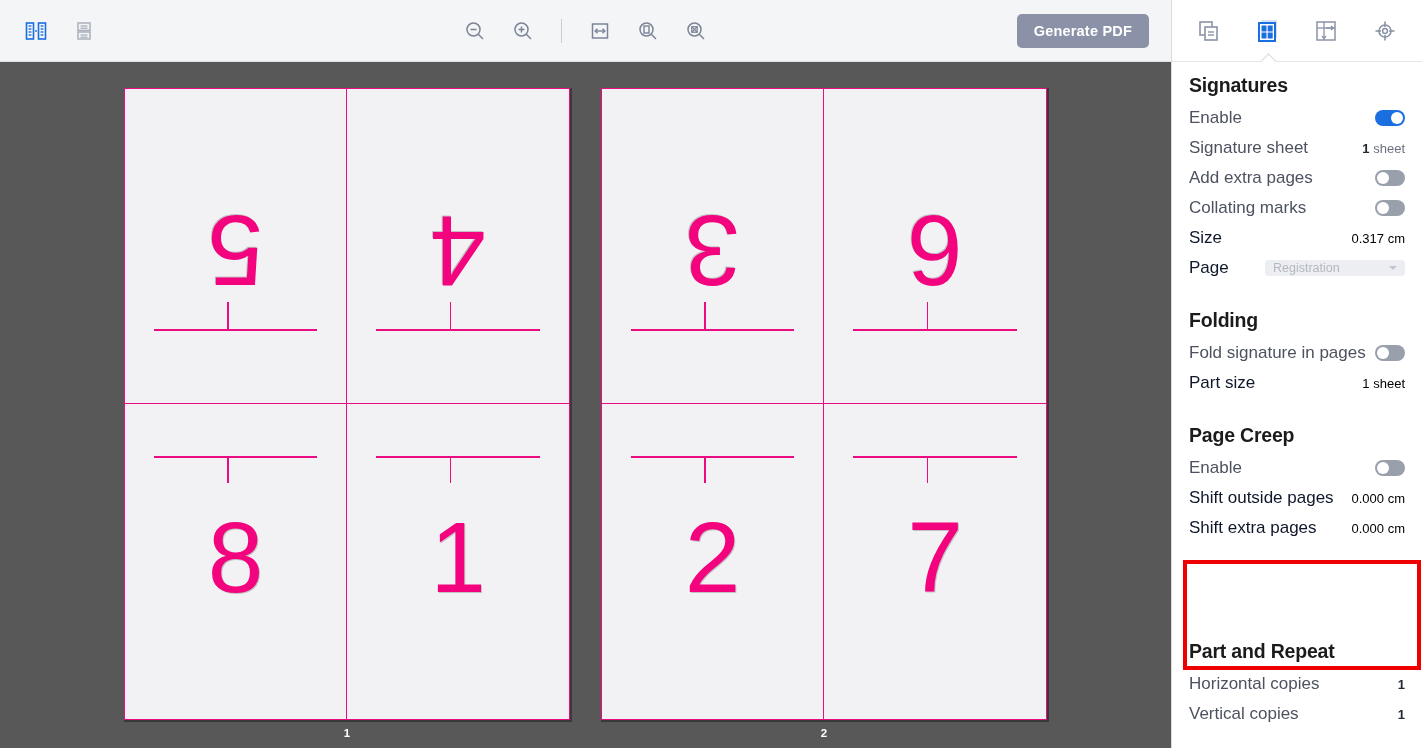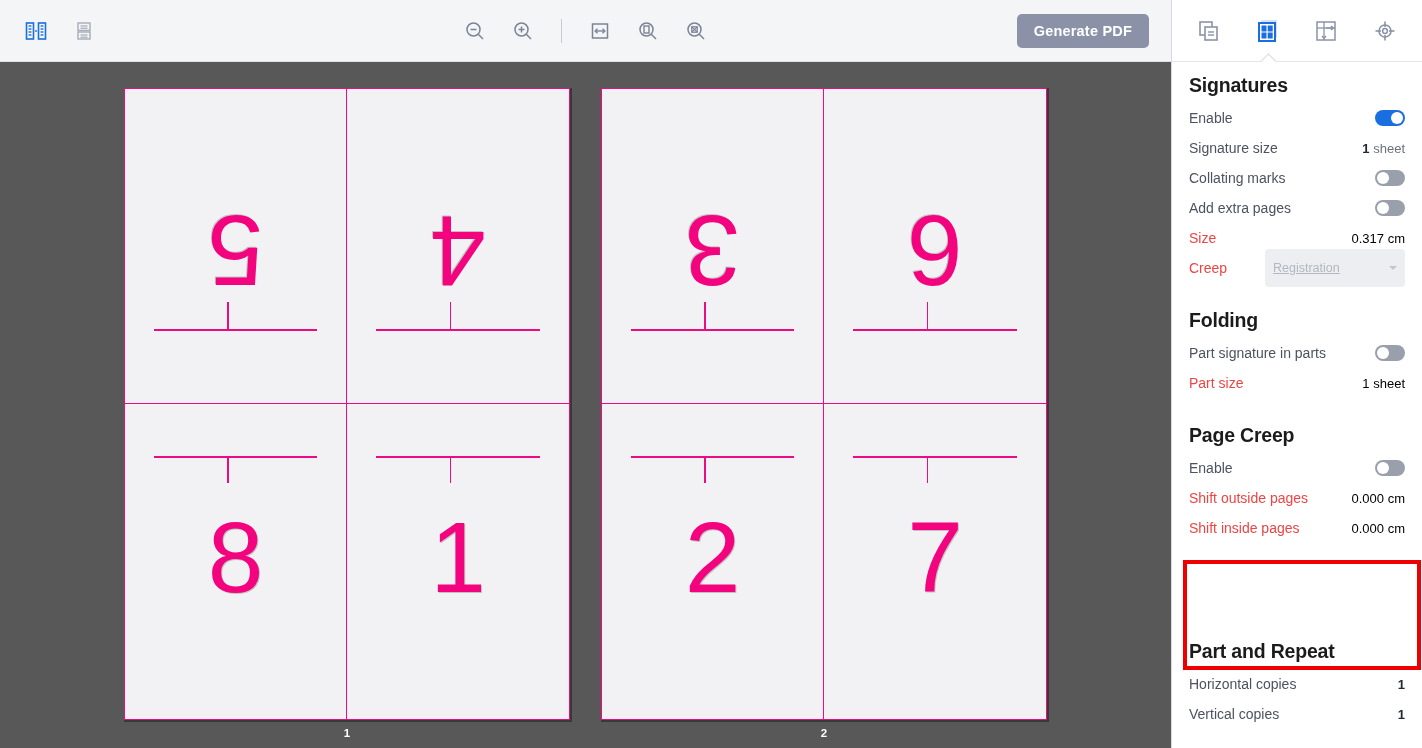--- a/index.html
+++ b/index.html
@@ -136,37 +136,36 @@
   .panel-body { flex: 1; overflow: hidden; position: relative; padding: 0 17px; }
 
   h2.sect {
     font-size: 19.5px; font-weight: bold; color: #1b1b1b;
     margin: 12px 0 6px 0; letter-spacing: -.2px;
   }
   .row {
     display: flex; align-items: center; justify-content: space-between;
     height: 30px;
   }
-  .row .lbl { font-size: 14px; color: #4d5260; }
-  .row.disabled .lbl { color: #ef4444; }
+  .row .lbl { font-size: 17px; color: #4d5260; }
+  .row.disabled .lbl { color: #0f172a; }
   .row .val { font-size: 13px; color: #6b7180; }
   .row .val b { color: #222831; font-weight: bold; }
   .row.disabled .val { color: #000000; }
 
   .toggle { width: 30px; height: 16px; border-radius: 9px; background: #9aa0ab; position: relative; cursor: pointer; }
   .toggle:after { content: ""; position: absolute; top: 2px; left: 2px; width: 12px; height: 12px; border-radius: 50%; background: #fff; }
   .toggle.on { background: #1a6fe0; }
   .toggle.on:after { left: 16px; }
 
   .select {
-    width: 140px; height: 38px; border-radius: 4px;
+    width: 140px; height: 16px; border-radius: 4px;
     background: #eceef1; color: #b3b7c0; font-size: 12.5px;
     display: flex; align-items: center; padding: 0 8px;
     position: relative;
-    text-decoration: underline;
   }
   .select .cv { flex: 1; }
   .select .chev { border-left: 4px solid transparent; border-right: 4px solid transparent; border-top: 4px solid #c2c6cd; }
 
   .spacer { height: 14px; }
 
   
   .highlight {
     position: absolute;
     left: 11px; top: 560px; width: 238px; height: 110px;
@@ -383,53 +382,53 @@
     <div class="panel-body">
 
       <h2 class="sect">Signatures</h2>
 
       <div class="row">
         <span class="lbl">Enable</span>
         <span class="toggle on"></span>
       </div>
 
       <div class="row">
-        <span class="lbl">Signature size</span>
+        <span class="lbl">Signature sheet</span>
         <span class="val"><b>1</b> <span>sheet</span></span>
       </div>
 
       <div class="row">
+        <span class="lbl">Add extra pages</span>
+        <span class="toggle"></span>
+      </div>
+
+      <div class="row">
         <span class="lbl">Collating marks</span>
-        <span class="toggle"></span>
-      </div>
-
-      <div class="row">
-        <span class="lbl">Add extra pages</span>
         <span class="toggle"></span>
       </div>
 
       <div class="row disabled">
         <span class="lbl">Size</span>
         <span class="val">0.317 cm</span>
       </div>
 
       <div class="row disabled">
-        <span class="lbl">Creep</span>
+        <span class="lbl">Page</span>
         <span class="select">
           <span class="cv">Registration</span>
           <span class="chev"></span>
         </span>
       </div>
 
       <div class="spacer"></div>
 
       <h2 class="sect">Folding</h2>
 
       <div class="row">
-        <span class="lbl">Part signature in parts</span>
+        <span class="lbl">Fold signature in pages</span>
         <span class="toggle"></span>
       </div>
 
       <div class="row disabled">
         <span class="lbl">Part size</span>
         <span class="val">1 sheet</span>
       </div>
 
       <div class="spacer"></div>
 
@@ -439,21 +438,21 @@
         <span class="lbl">Enable</span>
         <span class="toggle"></span>
       </div>
 
       <div class="row disabled">
         <span class="lbl">Shift outside pages</span>
         <span class="val">0.000 cm</span>
       </div>
 
       <div class="row disabled">
-        <span class="lbl">Shift inside pages</span>
+        <span class="lbl">Shift extra pages</span>
         <span class="val">0.000 cm</span>
       </div>
 
       <div class="sr-block">
         <h2 class="sect">Part and Repeat</h2>
         <div class="row">
           <span class="lbl">Horizontal copies</span>
           <span class="val"><b>1</b></span>
         </div>
         <div class="row">

